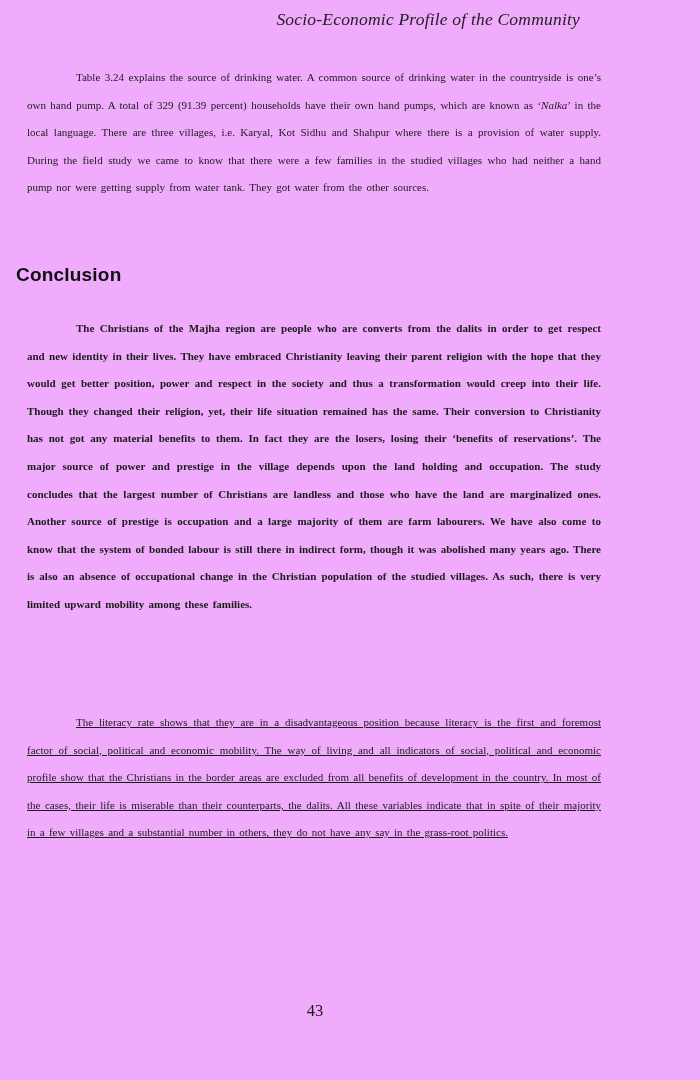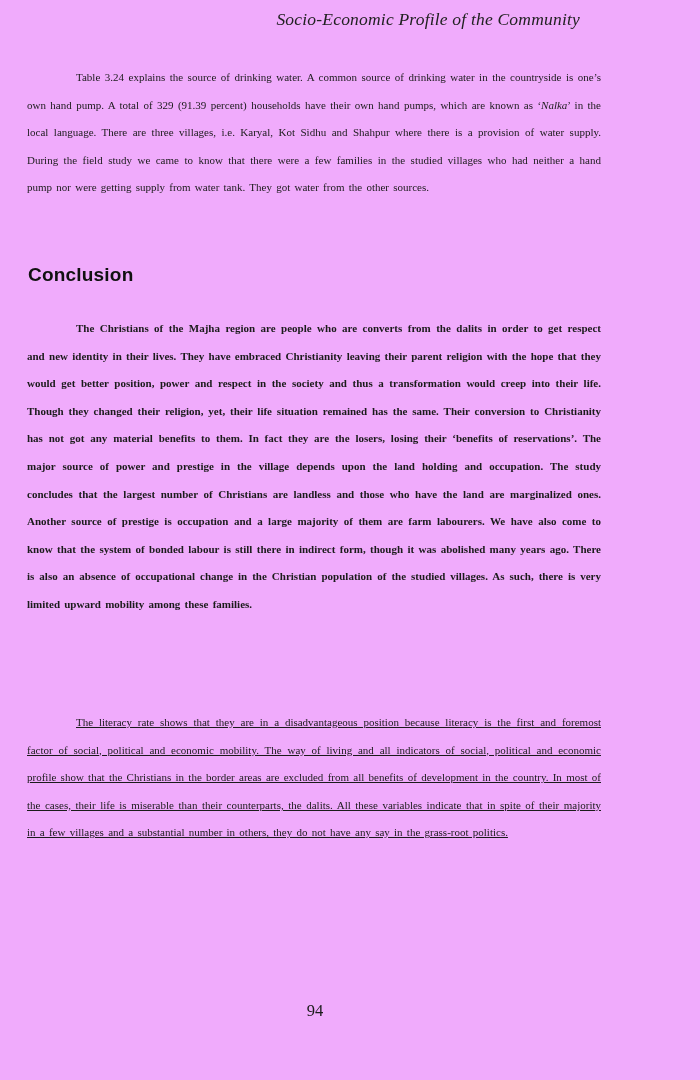--- a/index.html
+++ b/index.html
@@ -39,21 +39,21 @@
     text-align: justify;
     text-indent: 49px;
     word-spacing: 1.5px;
     color: #1b1b1b;
   }
   .para-1 { top: 49px; }
   .para-2 { top: 300px; font-weight: bold; }
   .para-3 { top: 694px; text-decoration: underline; }
   .section-heading {
     position: absolute;
-    left: 28px;
+    left: 16px;
     top: 262px;
     margin: 0;
     font-family: "Liberation Sans", sans-serif;
     font-weight: bold;
     font-size: 19px;
     line-height: 26px;
     color: #111111;
     letter-spacing: 0.2px;
   }
   .italic-term {
@@ -77,15 +77,15 @@
   <div class="running-header">Socio-Economic Profile of the Community</div>
 
   <p class="body-para para-1"><span>Table 3.24 explains the source of drinking water. A common source of drinking water in the countryside is one’s own hand pump. A total of 329 (91.39 percent) households have their own hand pumps, which are known as ‘</span><span class="italic-term">Nalka</span><span>’ in the local language. There are three villages, i.e. Karyal, Kot Sidhu and Shahpur where there is a provision of water supply. During the field study we came to know that there were a few families in the studied villages who had neither a hand pump nor were getting supply from water tank. They got water from the other sources.</span></p>
 
   <h2 class="section-heading">Conclusion</h2>
 
   <p class="body-para para-2">The Christians of the Majha region are people who are converts from the dalits in order to get respect and new identity in their lives. They have embraced Christianity leaving their parent religion with the hope that they would get better position, power and respect in the society and thus a transformation would creep into their life. Though they changed their religion, yet, their life situation remained has the same. Their conversion to Christianity has not got any material benefits to them. In fact they are the losers, losing their ‘benefits of reservations’. The major source of power and prestige in the village depends upon the land holding and occupation. The study concludes that the largest number of Christians are landless and those who have the land are marginalized ones. Another source of prestige is occupation and a large majority of them are farm labourers. We have also come to know that the system of bonded labour is still there in indirect form, though it was abolished many years ago. There is also an absence of occupational change in the Christian population of the studied villages. As such, there is very limited upward mobility among these families.</p>
 
   <p class="body-para para-3">The literacy rate shows that they are in a disadvantageous position because literacy is the first and foremost factor of social, political and economic mobility. The way of living and all indicators of social, political and economic profile show that the Christians in the border areas are excluded from all benefits of development in the country. In most of the cases, their life is miserable than their counterparts, the dalits. All these variables indicate that in spite of their majority in a few villages and a substantial number in others, they do not have any say in the grass-root politics.</p>
 
-  <div class="page-number">94</div>
+  <div class="page-number">43</div>
 
 </div>
 
 </body></html>

